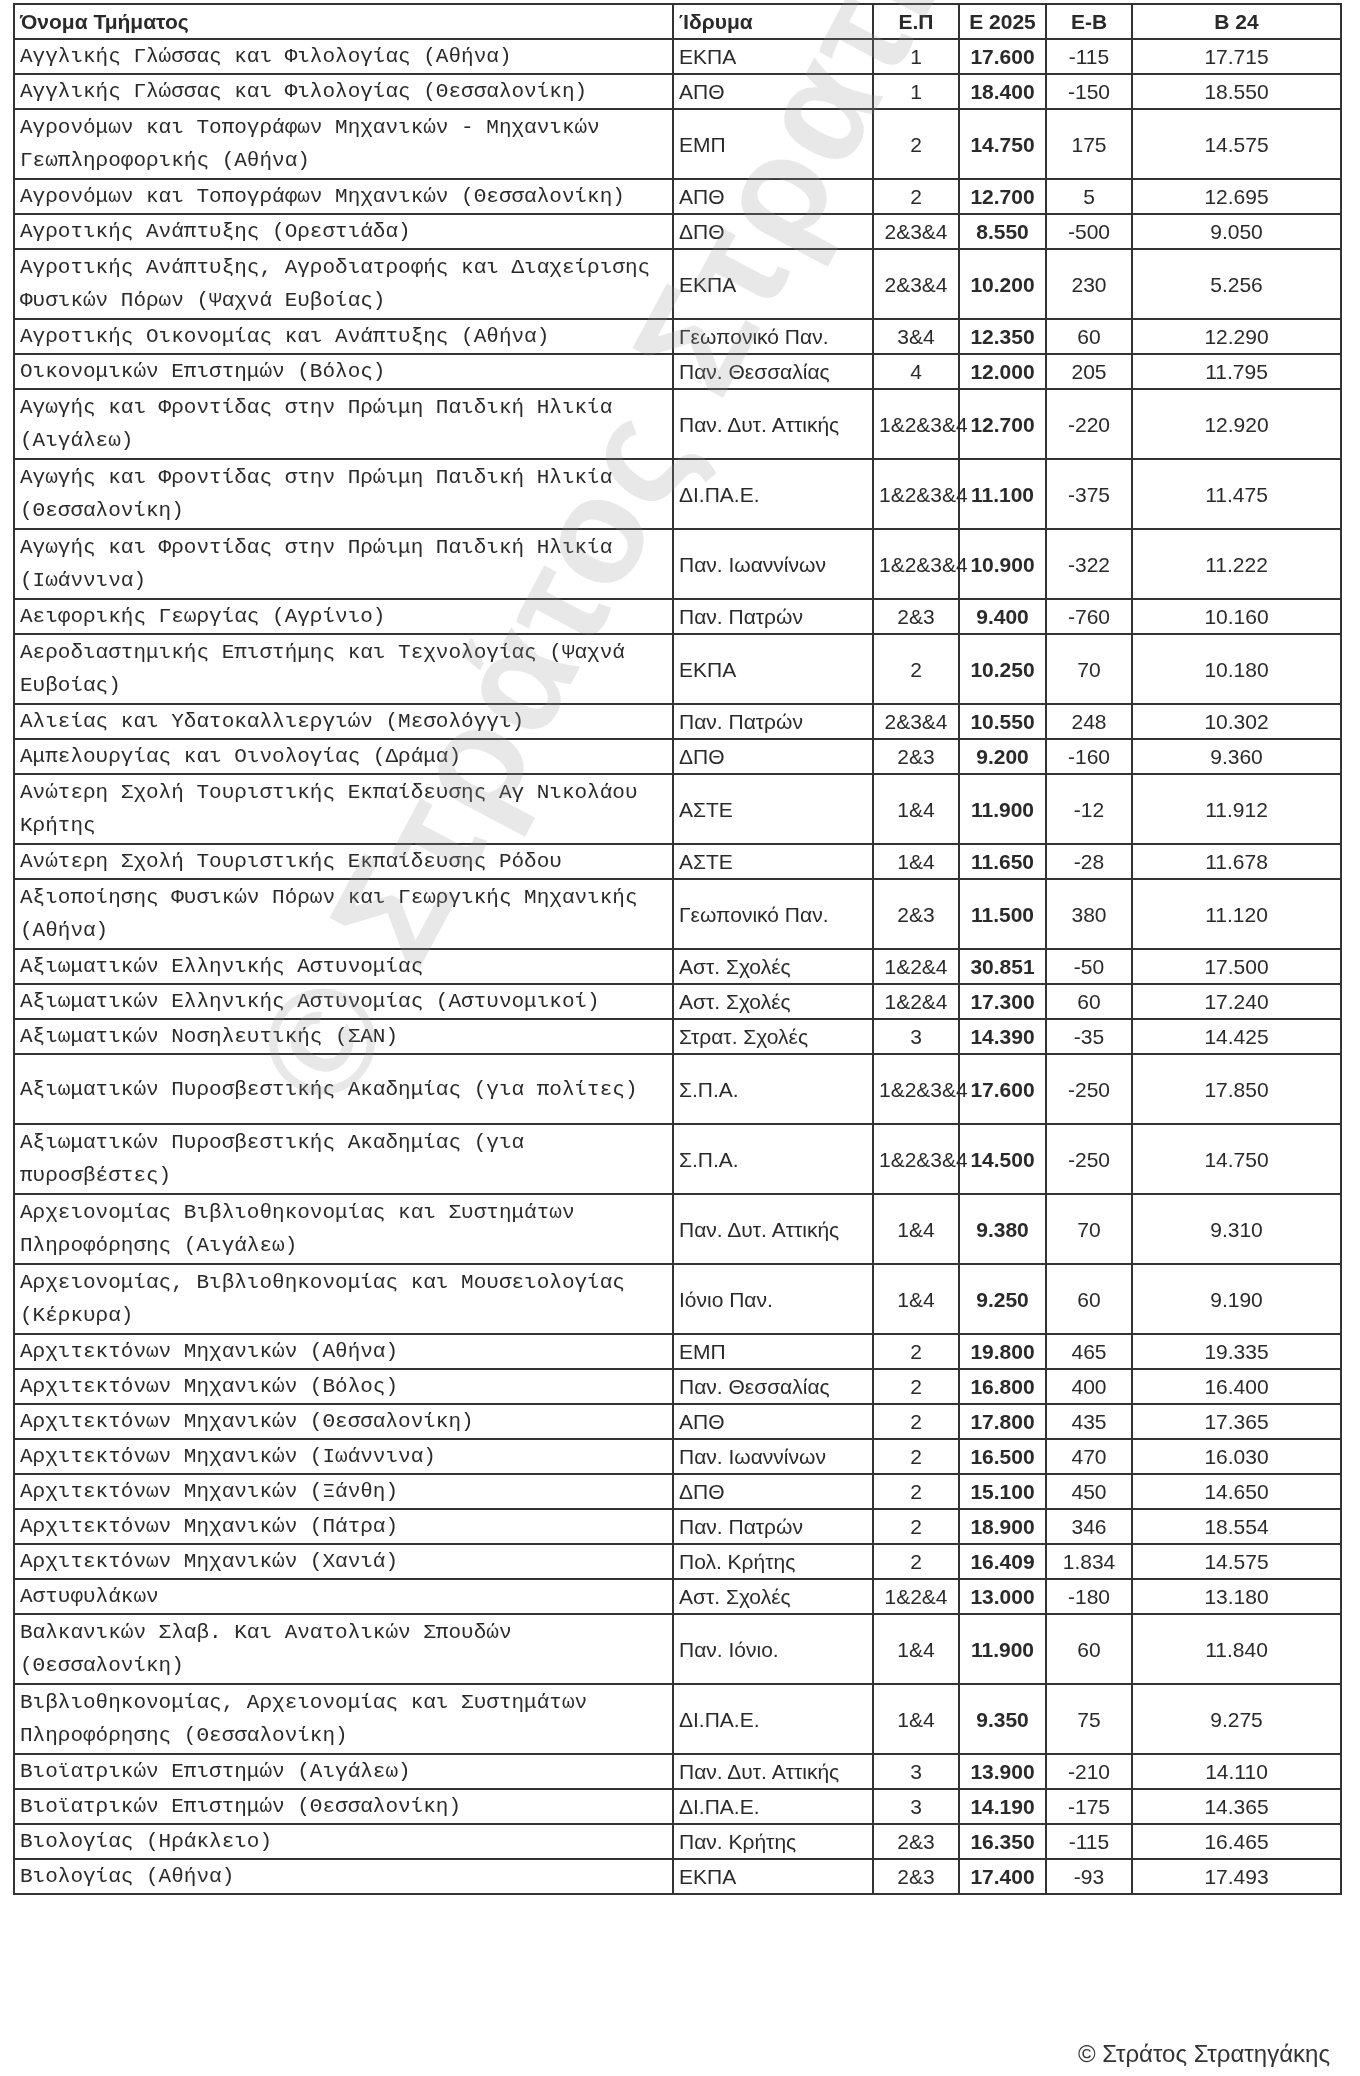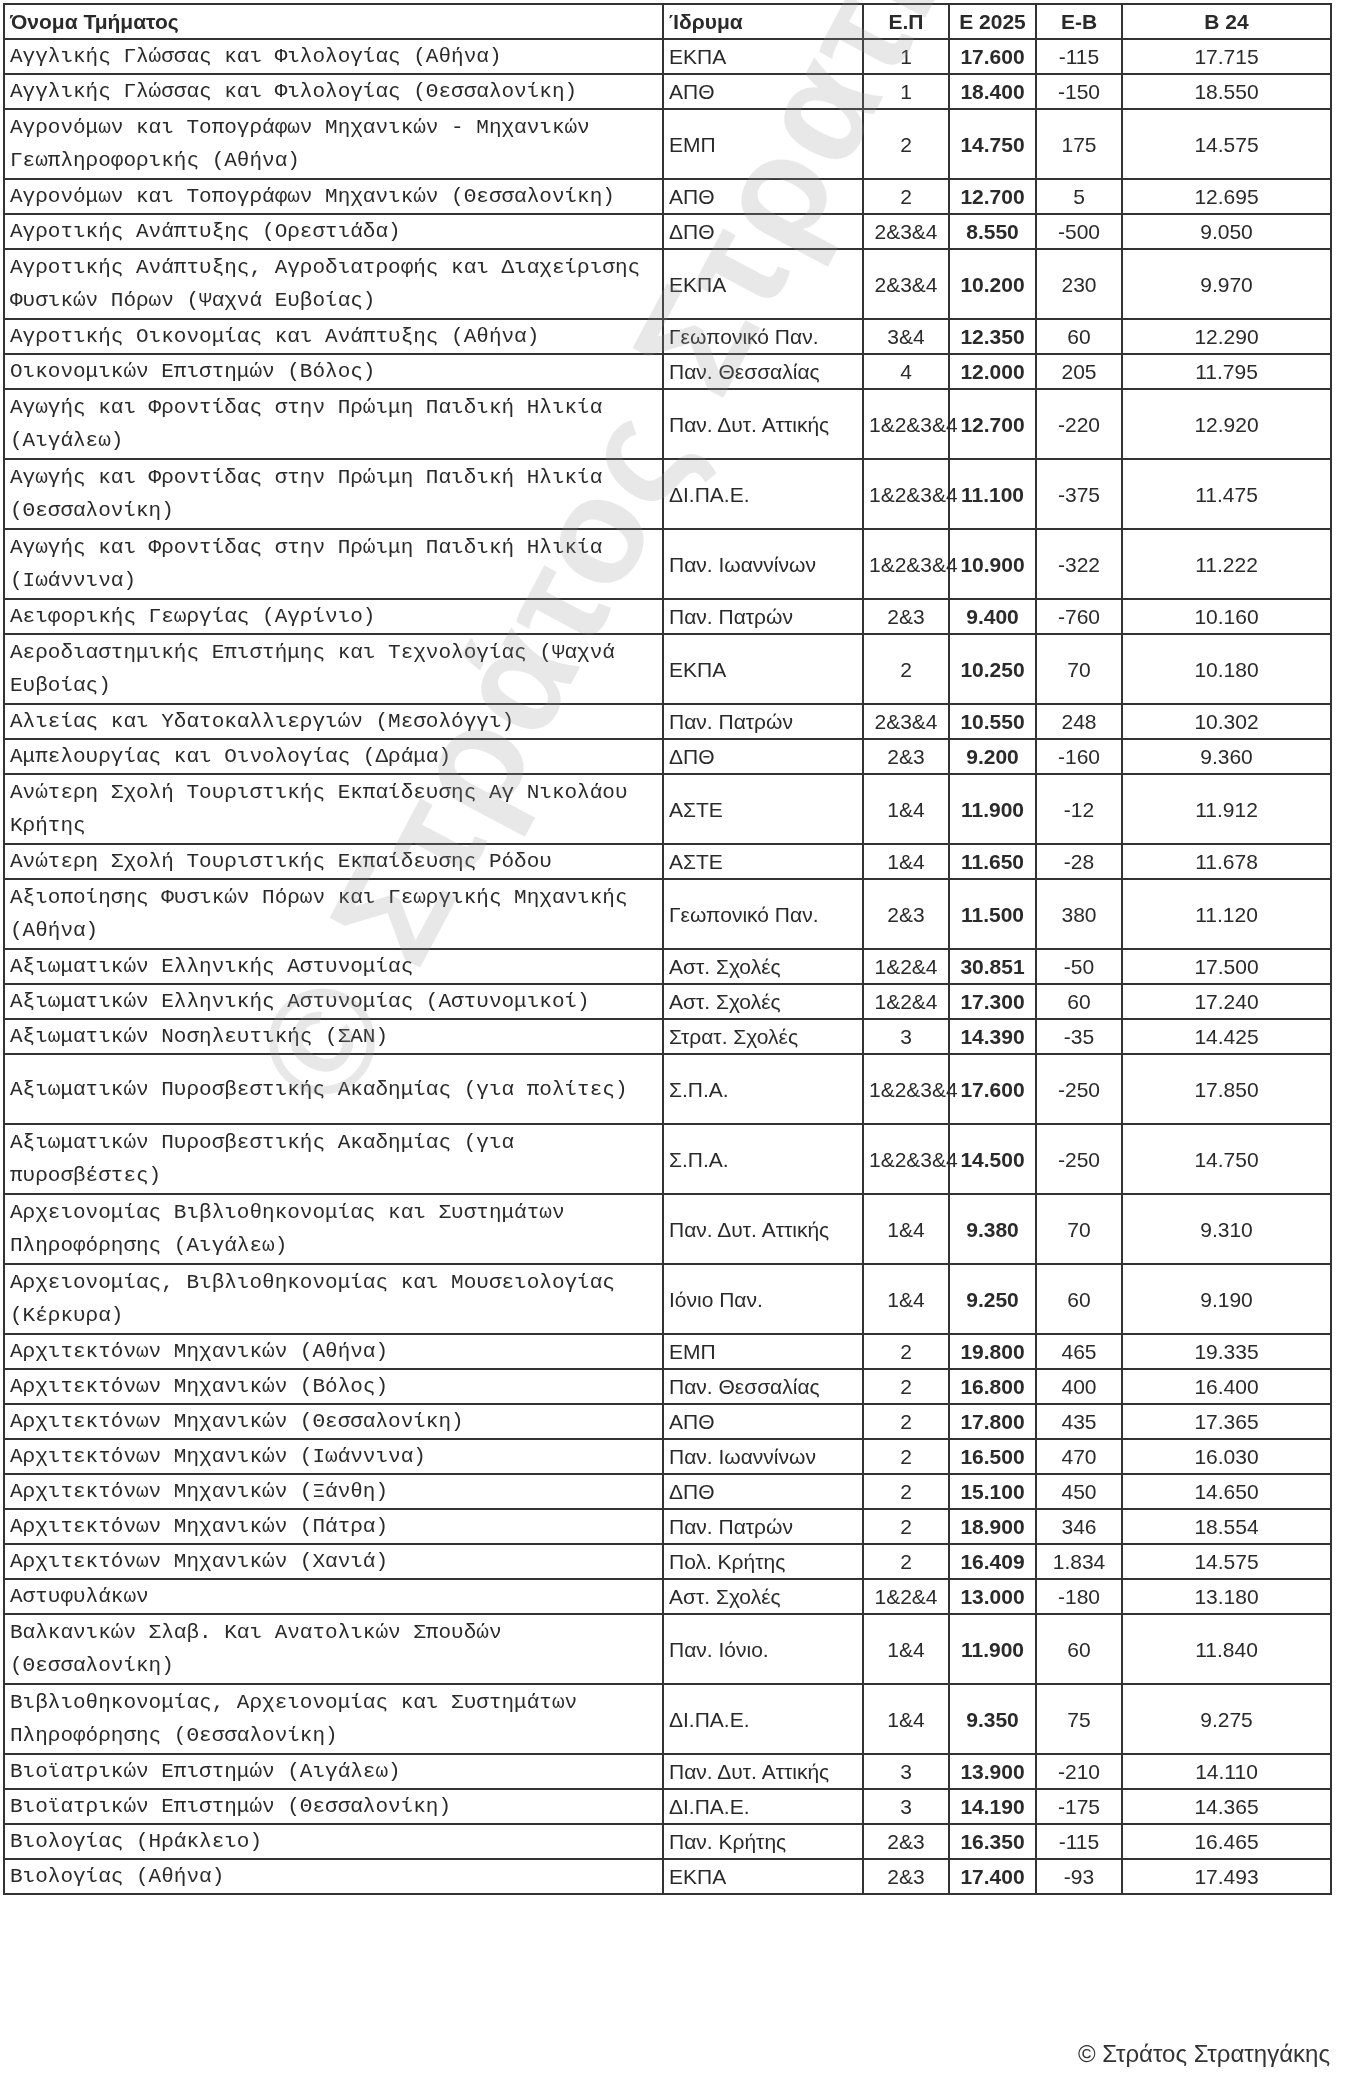--- a/index.html
+++ b/index.html
@@ -1,18 +1,18 @@
 <!DOCTYPE html>
 <html><head>
 <meta charset="utf-8">
 <style>
   html, body { margin: 0; padding: 0; background: #ffffff; }
   body { width: 1360px; height: 2076px; position: relative; overflow: hidden;
          font-family: "Liberation Sans", "DejaVu Sans", sans-serif; color: #2a2a2a; }
-  .page { position: absolute; left: 3px; top: 3px; width: 1327px; }
+  .page { position: absolute; left: 13px; top: 3px; width: 1327px; }
   table { border-collapse: collapse; width: 1327px; table-layout: fixed; font-size: 21px; }
   col.c-name { width: 659px; }
   col.c-inst { width: 200px; }
   col.c-ep   { width: 86px; }
   col.c-e    { width: 87px; }
   col.c-eb   { width: 86px; }
   col.c-b    { width: 209px; }
   th, td { border: 2.5px solid #333333; padding: 0 5px; line-height: 33px; vertical-align: middle; }
   th { font-weight: bold; height: 33px; text-align: center; }
   th.left { text-align: left; }
@@ -92,21 +92,21 @@
           <td class="e">8.550</td>
           <td class="eb">-500</td>
           <td class="b">9.050</td>
         </tr>
         <tr class="tall">
           <td class="name">Αγροτικής Ανάπτυξης, Αγροδιατροφής και Διαχείρισης Φυσικών Πόρων  (Ψαχνά Ευβοίας)</td>
           <td class="inst">ΕΚΠΑ</td>
           <td class="ep">2&amp;3&amp;4</td>
           <td class="e">10.200</td>
           <td class="eb">230</td>
-          <td class="b">9.970</td>
+          <td class="b">5.256</td>
         </tr>
         <tr>
           <td class="name">Αγροτικής Οικονομίας και Ανάπτυξης (Αθήνα)</td>
           <td class="inst">Γεωπονικό Παν.</td>
           <td class="ep">3&amp;4</td>
           <td class="e">12.350</td>
           <td class="eb">60</td>
           <td class="b">12.290</td>
         </tr>
         <tr>

